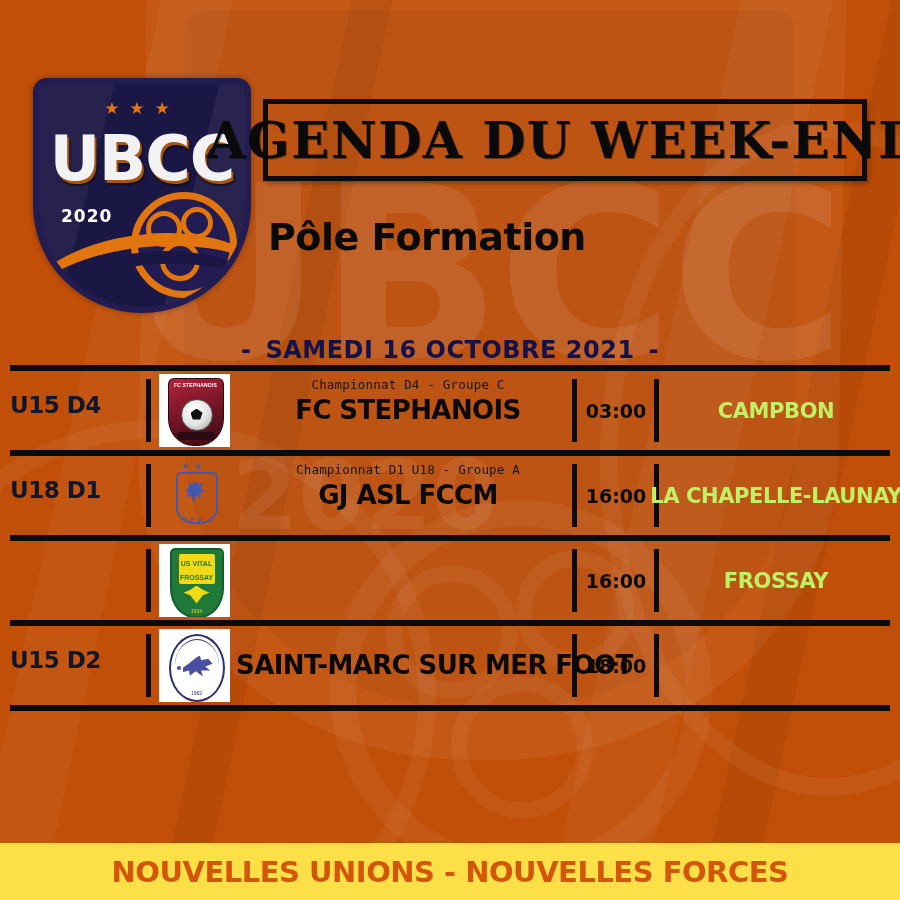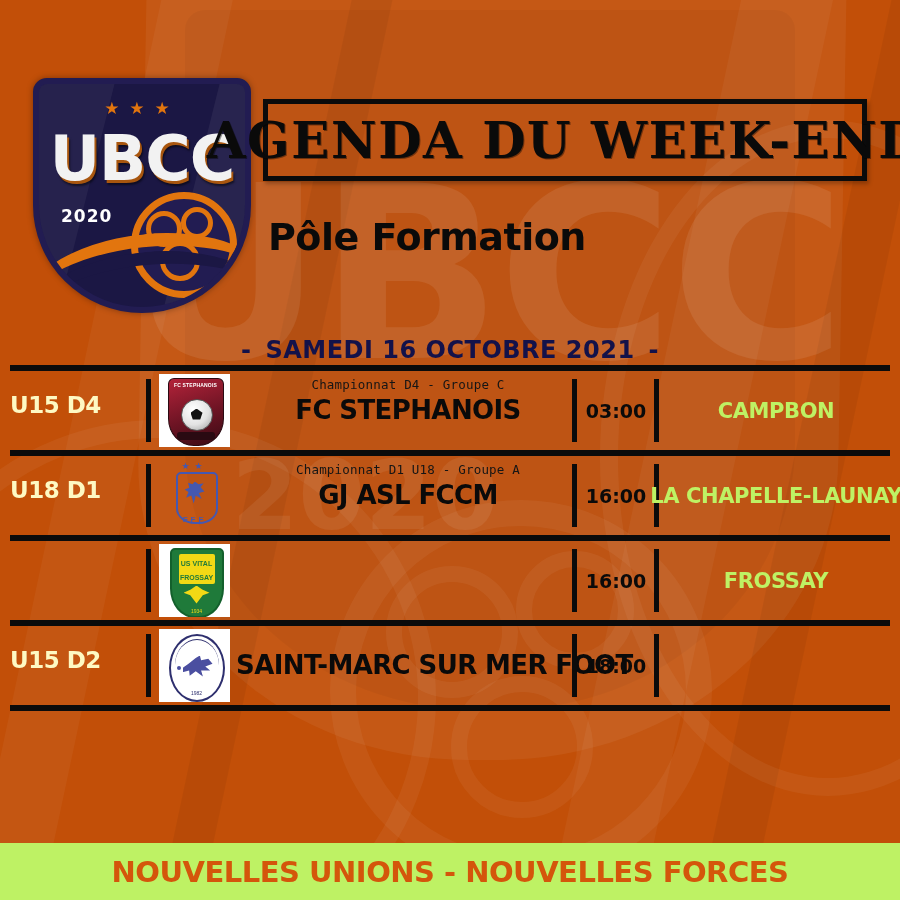--- a/index.html
+++ b/index.html
@@ -151,21 +151,21 @@
   
   .table{position:absolute;left:0;top:365px;width:900px;}
   .hline{height:6px;background:#0b0b0b;margin:0 10px;}
   .row{
     position:relative;height:79px;
   }
   .r-cat{
     position:absolute;left:10px;top:0;width:138px;height:67px;
     display:flex;align-items:center;
     font-family:"DejaVu Sans", sans-serif;
-    font-weight:700;font-size:23px;color:#fef9c3;letter-spacing:-0.5px;
+    font-weight:700;font-size:23px;color:#0f172a;letter-spacing:-0.5px;
   }
   .vdiv{
     position:absolute;top:8px;width:5px;height:63px;background:#0b0b0b;
   }
   .vdiv.v1{left:146px;}
   .vdiv.v2{left:572px;}
   .vdiv.v3{left:654px;}
   .r-logo{
     position:absolute;left:159px;top:3px;width:71px;height:73px;
     background:#ffffff;
@@ -304,21 +304,21 @@
     background:#4b4fa0;
   }
   .lg-smm .yr{
     position:absolute;left:0;right:0;bottom:4px;text-align:center;
     font-size:5px;color:#2e2f6e;font-family:"Liberation Sans",sans-serif;
   }
 
   
   .footer{
     position:absolute;left:0;bottom:0;width:900px;height:57px;
-    background:#bef264;
+    background:#fde047;
     display:flex;align-items:center;justify-content:center;
   }
   .footer-text{
     font-family:"DejaVu Sans", sans-serif;
     font-weight:700;font-size:29px;letter-spacing:-0.5px;color:#d4560b;
   }
 </style>
 </head>
 <body>
 

